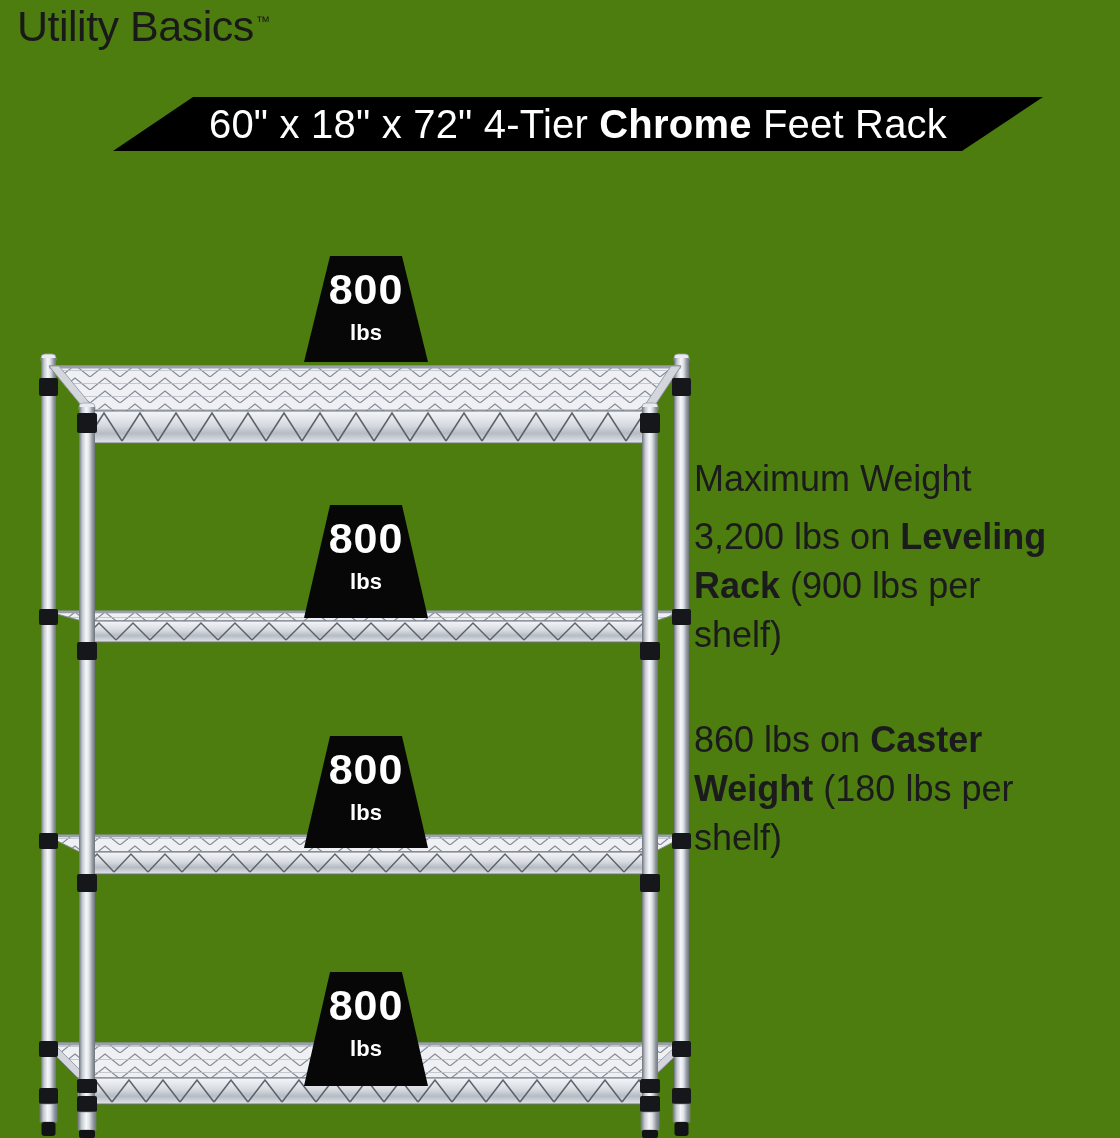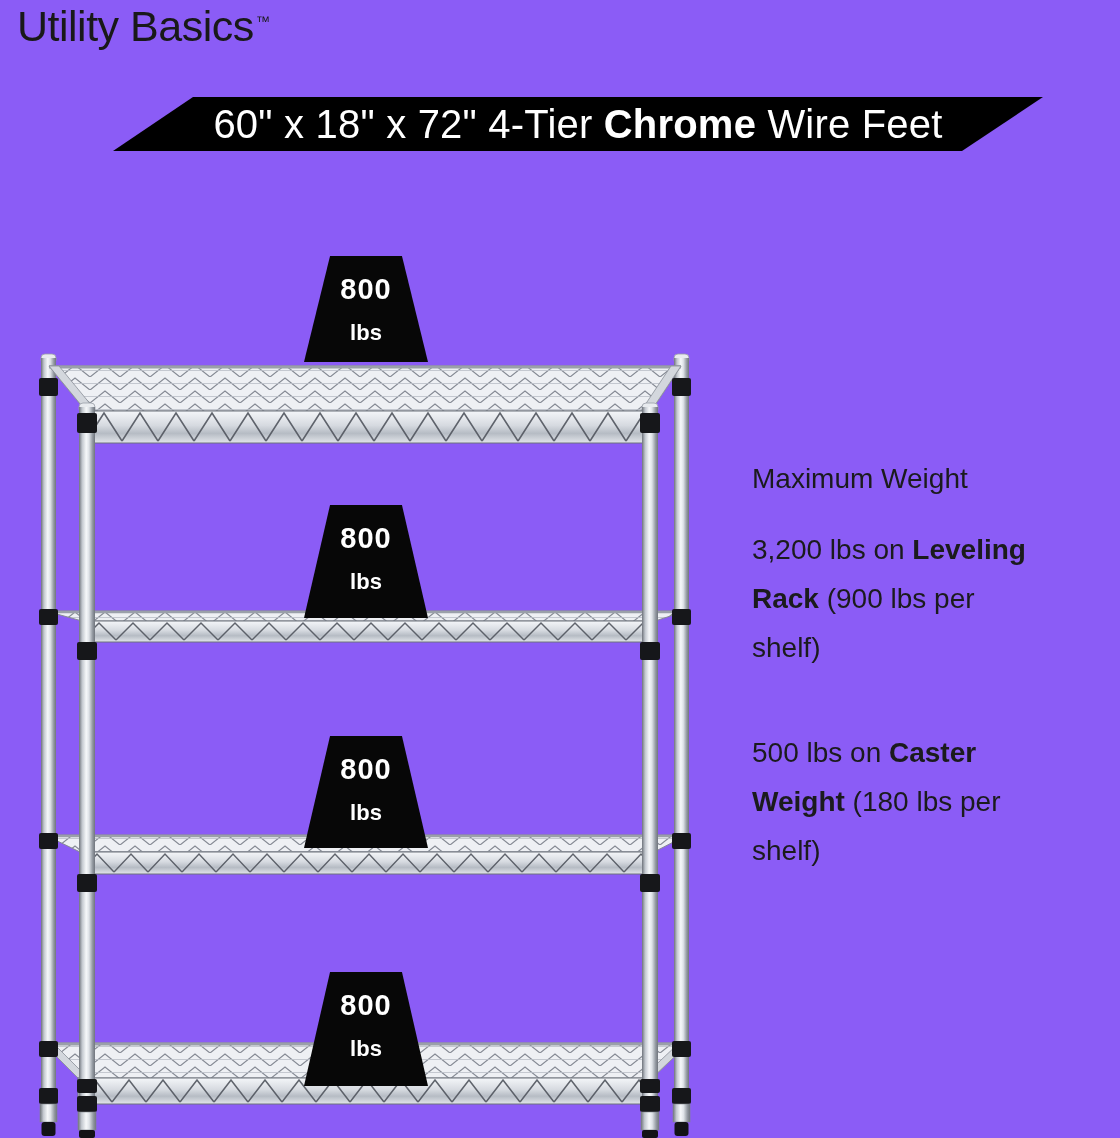--- a/index.html
+++ b/index.html
@@ -1,17 +1,17 @@
 <!DOCTYPE html>
 <html><head>
 <meta charset="utf-8">
 <style>
   html,body{margin:0;padding:0;background:#ffffff;}
   .page{
-    position:relative;width:1120px;height:1138px;background:#8b5cf6;overflow:hidden;
+    position:relative;width:1120px;height:1138px;background:#4d7c0f;overflow:hidden;
     font-family:"Liberation Sans","DejaVu Sans",sans-serif;color:#1c1c1e;
   }
   
   .brand{
     position:absolute;left:17px;top:2px;font-size:43px;letter-spacing:-0.5px;
     color:#191919;font-weight:400;
   }
   .brand sup{font-size:14px;vertical-align:super;letter-spacing:0;margin-left:2px;}
   
   .banner{
@@ -25,45 +25,45 @@
   .banner-text b{font-weight:700;text-align:center;}
   
   svg.rack{position:absolute;left:0;top:0;z-index:1;}
   
   .weight{
     position:absolute;width:124px;background:#070707;z-index:2;
     clip-path:polygon(21% 0, 79% 0, 100% 100%, 0 100%);
     display:flex;flex-direction:column;align-items:center;
     color:#ffffff;text-align:center;
   }
-  .weight .w-val{font-weight:700;font-size:29px;line-height:38px;margin-top:14px;letter-spacing:1px;}
+  .weight .w-val{font-weight:700;font-size:43px;line-height:38px;margin-top:14px;letter-spacing:1px;}
   .weight .w-unit{font-weight:700;font-size:22px;line-height:34px;margin-top:8px;}
   .w1{left:304px;top:256px;height:106px;}
   .w2{left:304px;top:505px;height:113px;}
   .w3{left:304px;top:736px;height:112px;}
   .w4{left:304px;top:972px;height:114px;}
   
-  .details{position:absolute;left:752px;top:454px;z-index:2;font-size:28px;line-height:49px;color:#1b1b1d;}
+  .details{position:absolute;left:694px;top:454px;z-index:2;font-size:36px;line-height:49px;color:#1b1b1d;}
   .details .ln{display:block;white-space:nowrap;}
   .details b{font-weight:700;}
-  .spec-1{margin-top:22px;}
+  .spec-1{margin-top:9px;}
   .spec-2{margin-top:56px;}
 </style>
 </head>
 <body>
 
 <div class="page">
 
   <div class="brand">
     <span>Utility Basics</span><sup>™</sup>
   </div>
 
   <div class="banner">
     <span class="banner-text">
-      <span>60" x 18" x 72" 4-Tier </span><b>Chrome</b><span> Wire Feet</span>
+      <span>60" x 18" x 72" 4-Tier </span><b>Chrome</b><span> Feet Rack</span>
     </span>
   </div>
 
   <svg class="rack" width="1120" height="1138" viewBox="0 0 1120 1138">
     <defs>
       <linearGradient id="pg" x1="0" y1="0" x2="1" y2="0">
         <stop offset="0" stop-color="#6e737b"></stop>
         <stop offset="0.2" stop-color="#c3c8cf"></stop>
         <stop offset="0.45" stop-color="#f6f8fa"></stop>
         <stop offset="0.62" stop-color="#dfe3e8"></stop>
@@ -202,19 +202,19 @@
   <div class="details">
     <div class="heading">
       <span class="ln">Maximum Weight</span>
     </div>
     <div class="spec-1">
       <span class="ln"><span>3,200 lbs on </span><b>Leveling</b></span>
       <span class="ln"><b>Rack</b><span> (900 lbs per</span></span>
       <span class="ln">shelf)</span>
     </div>
     <div class="spec-2">
-      <span class="ln"><span>500 lbs on </span><b>Caster</b></span>
+      <span class="ln"><span>860 lbs on </span><b>Caster</b></span>
       <span class="ln"><b>Weight</b><span> (180 lbs per</span></span>
       <span class="ln">shelf)</span>
     </div>
   </div>
 
 </div>
 
 </body></html>

